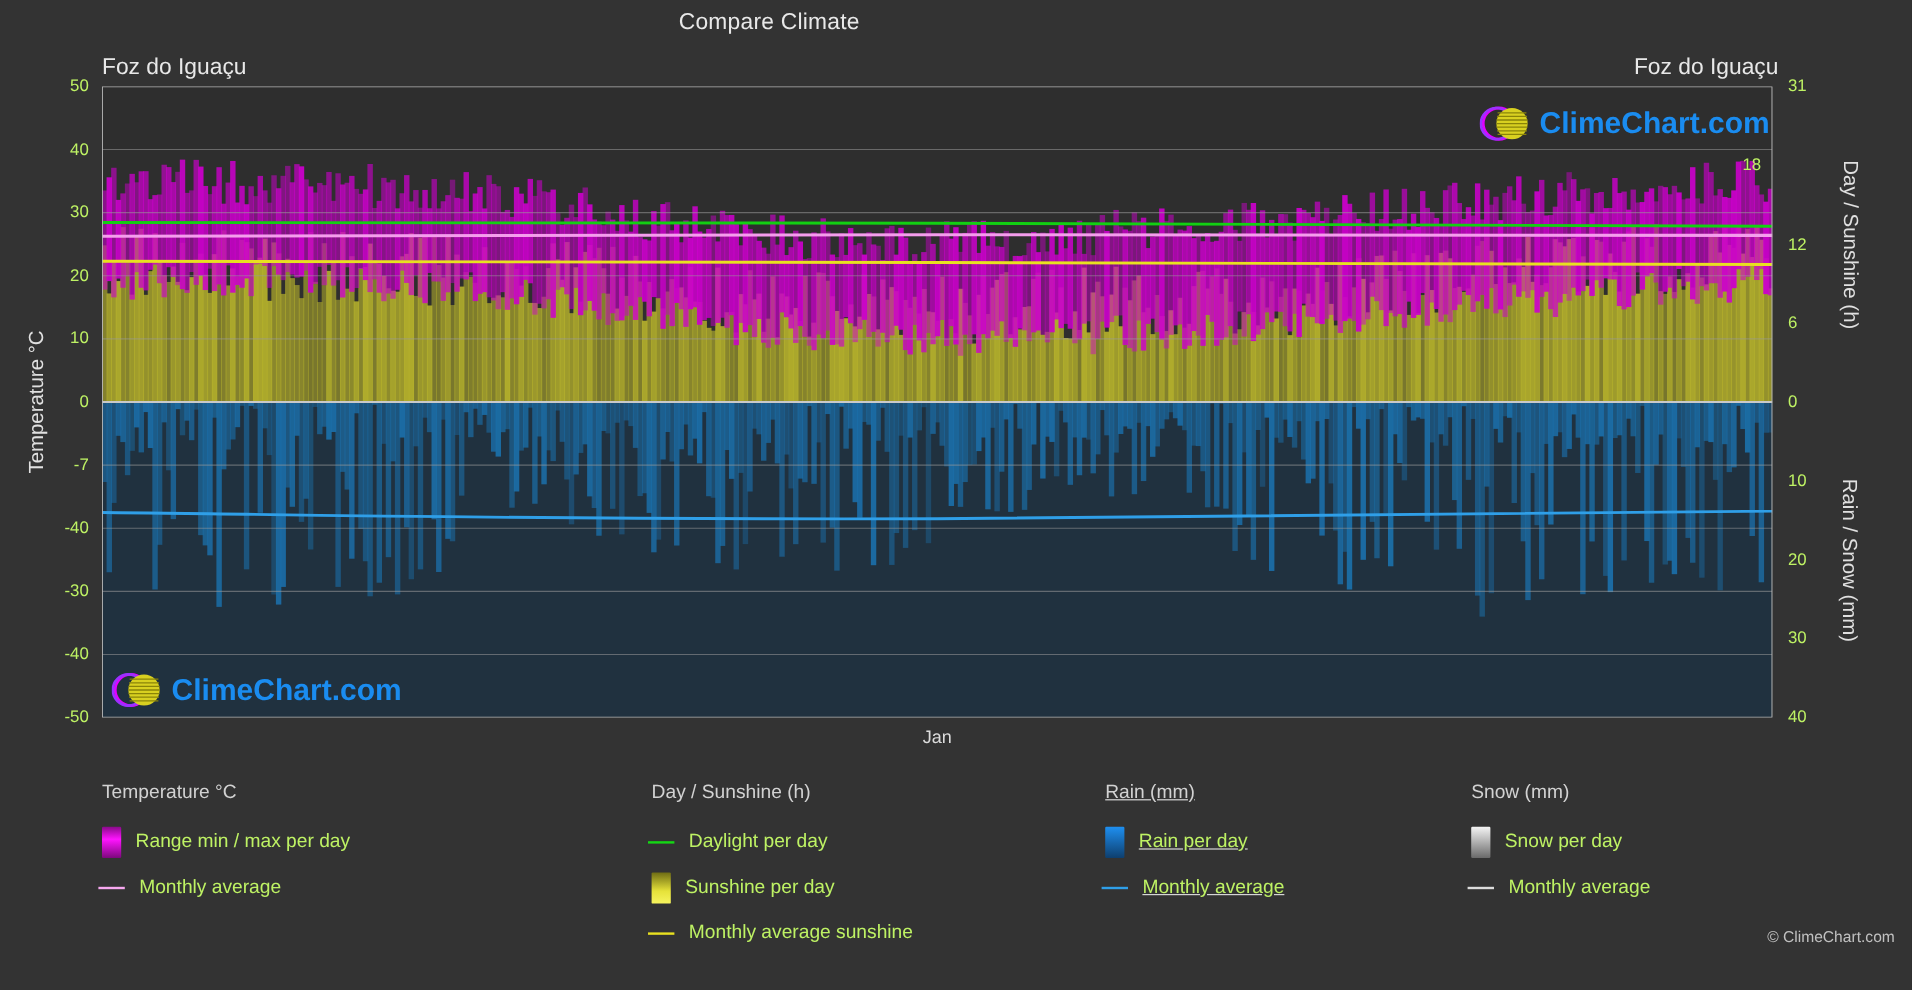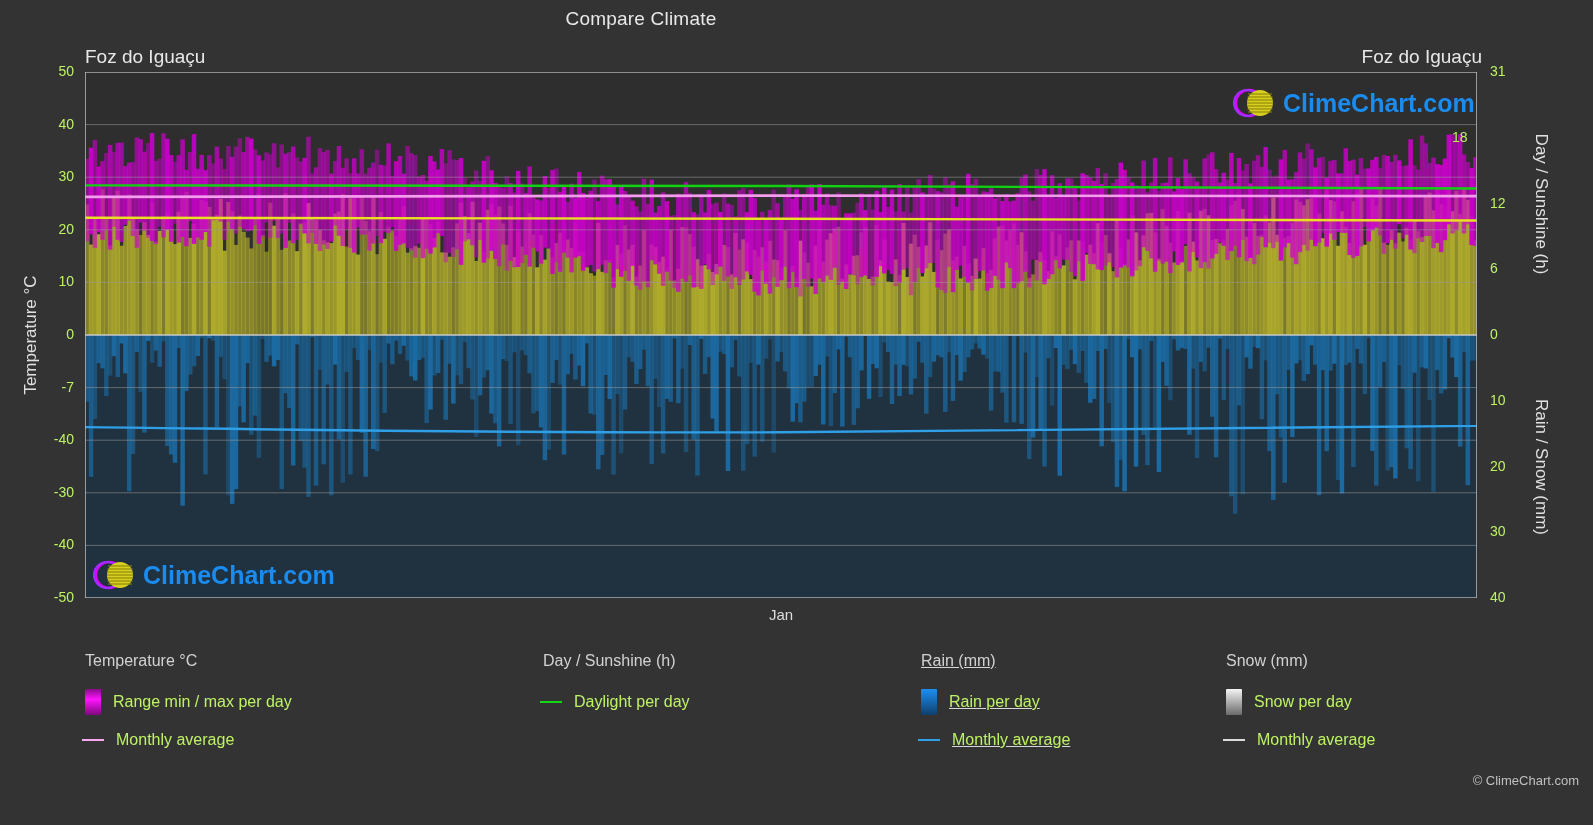--- a/index.html
+++ b/index.html
@@ -1328,20 +1328,28 @@
           <div class="lg-line" style="border-top-color: rgb(247, 168, 240);"></div>
           <div class="lg-txt">Monthly average</div>
         </div>
       </div>
       <div class="lg-col" style="left: 543px;">
         <div class="lg-head">Day / Sunshine (h)</div>
         <div class="lg-row">
           <div class="lg-line" style="border-top-color: rgb(20, 216, 20);"></div>
           <div class="lg-txt">Daylight per day</div>
         </div>
+        <div class="lg-row">
+          <div class="lg-sw" style="background: linear-gradient(rgb(110, 108, 20), rgb(230, 226, 58) 60%, rgb(246, 244, 94));"></div>
+          <div class="lg-txt">Sunshine per day</div>
+        </div>
+        <div class="lg-row">
+          <div class="lg-line" style="border-top-color: rgb(232, 224, 32);"></div>
+          <div class="lg-txt">Monthly average sunshine</div>
+        </div>
       </div>
       <div class="lg-col" style="left: 921px; text-decoration: underline;">
         <div class="lg-head">Rain (mm)</div>
         <div class="lg-row">
           <div class="lg-sw" style="background: linear-gradient(rgb(30, 143, 240), rgb(14, 63, 110));"></div>
           <div class="lg-txt">Rain per day</div>
         </div>
         <div class="lg-row">
           <div class="lg-line" style="border-top-color: rgb(47, 159, 232);"></div>
           <div class="lg-txt">Monthly average</div>

